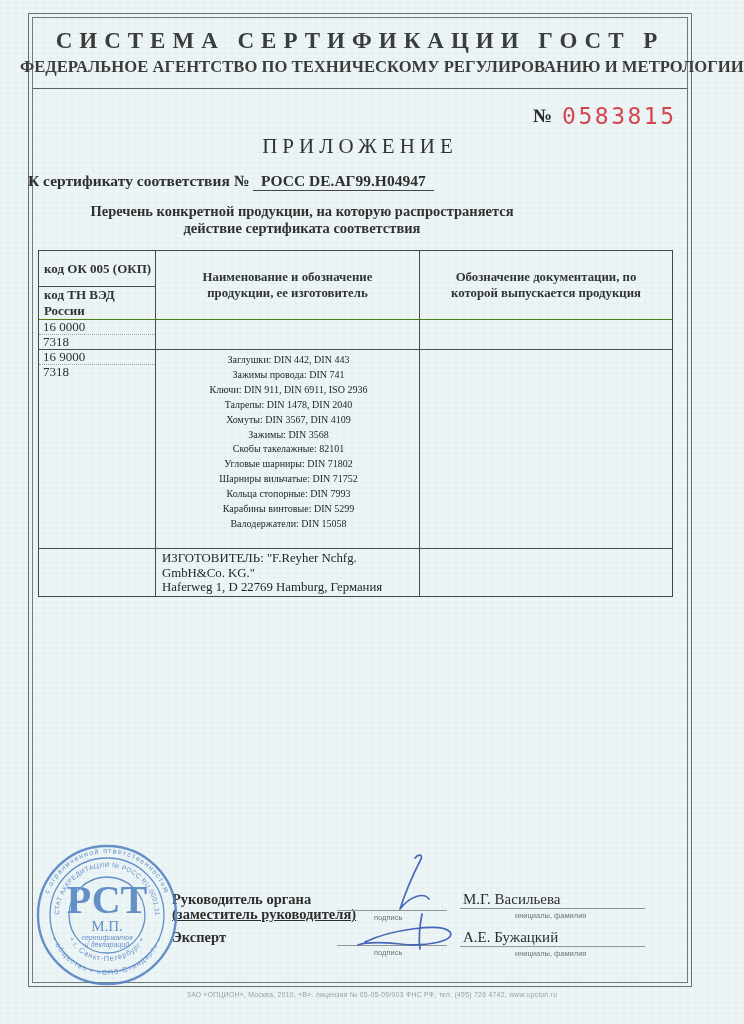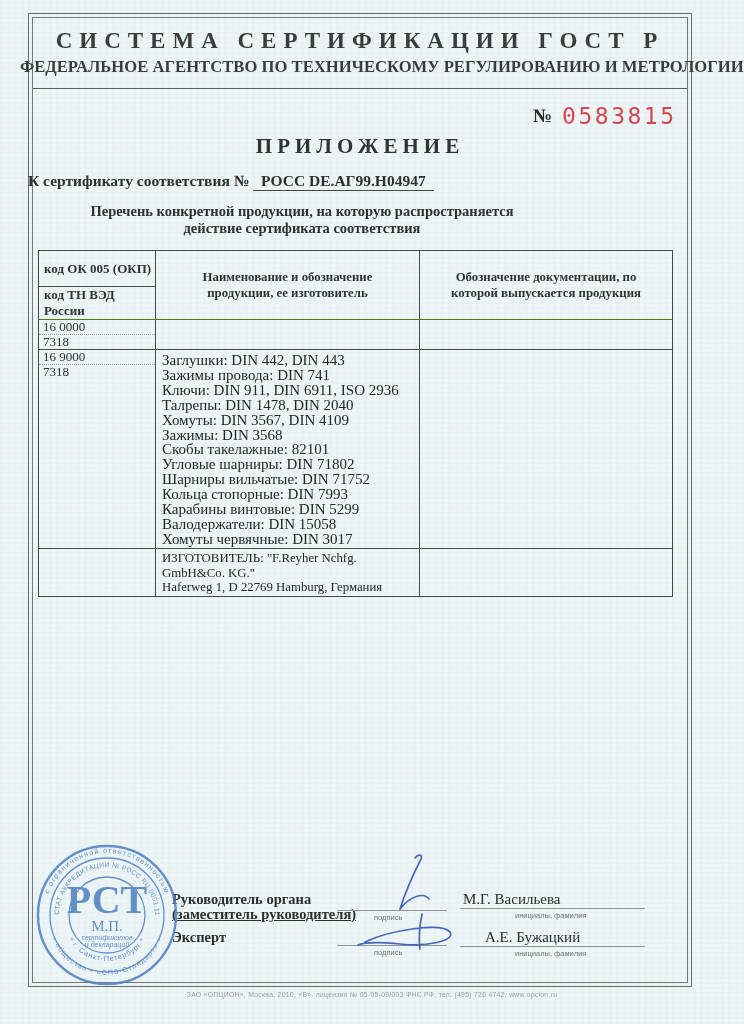--- a/index.html
+++ b/index.html
@@ -22,21 +22,21 @@
     position:absolute;left:33px;top:18px;width:654px;height:70px;
     border-bottom:1.6px solid #5c5f5e;text-align:center;color:#3b3d3c;
   }
   .head-line1{margin-top:10px;font-size:23px;font-weight:bold;letter-spacing:7px;white-space:nowrap;}
   .head-line2{margin-top:4px;font-size:16px;font-weight:bold;letter-spacing:0px;transform:scaleX(1.04);transform-origin:center;white-space:nowrap;}
   
   .form-number{position:absolute;left:533px;top:103px;white-space:nowrap;}
   .form-number .nosign{font-size:19px;font-weight:bold;color:#2c2c2c;vertical-align:2px;}
   .form-number .digits{font-family:"DejaVu Sans Mono", monospace;font-size:23px;color:#d5464e;letter-spacing:2.5px;margin-left:6px;}
   .doc-title{position:absolute;left:28px;top:134px;width:664px;text-align:center;
-    font-size:21px;font-weight:bold;letter-spacing:5px;color:#333;}
+    font-size:21px;font-weight:normal;letter-spacing:5px;color:#333;}
   .cert-line{position:absolute;left:28px;top:172px;width:664px;
     font-size:15.5px;font-weight:bold;color:#2f2f2f;}
   .cert-line .cert-no{border-bottom:1.1px solid #444;padding:0 8px 1px 8px;font-weight:bold;}
   .subtitle{position:absolute;left:28px;width:548px;text-align:center;font-size:14.5px;font-weight:bold;color:#303030;}
   .subtitle.s1{top:203px;}
   .subtitle.s2{top:220px;}
   
   .prod-table{position:absolute;left:38px;top:250px;width:633px;border:1.2px solid #454847;}
   .t-row{display:flex;}
   .t-cell{box-sizing:border-box;}
@@ -49,41 +49,41 @@
     font-size:13px;font-weight:bold;color:#323434;}
   .c1-bot{flex:1;display:flex;align-items:center;padding-left:5px;font-size:13px;font-weight:bold;color:#323434;}
   .hdr-mid{display:flex;align-items:center;justify-content:center;text-align:center;
     font-size:12.8px;font-weight:bold;color:#323434;line-height:16px;padding:0 14px;}
   .row1{height:29px;border-bottom:1px solid #4a4d4c;}
   .row2{height:198px;border-bottom:1px solid #4a4d4c;}
   .row3{height:47px;}
   .code-top{font-size:13px;color:#2e3030;padding:0 0 0 4px;line-height:14px;border-bottom:1px dotted #9aa0a0;}
   .code-bot{font-size:13px;color:#2e3030;padding:0 0 0 4px;line-height:14px;}
   .prod-list{padding:3px 4px 0 6px;}
-  .prod-line{font-size:15px;color:#242626;line-height:14.9px;white-space:nowrap;}
+  .prod-line{font-size:10px;color:#242626;line-height:14.9px;white-space:nowrap;text-align:center;}
   .manu{padding:2px 4px 0 6px;}
   .manu-line{font-size:12.8px;color:#242626;line-height:14.6px;white-space:nowrap;}
   
   .sign-label{position:absolute;font-weight:bold;color:#2d2f2e;font-size:14.5px;white-space:nowrap;}
   .sign-label.l1{left:172px;top:891px;}
   .sign-label.l2{left:172px;top:906px;text-decoration:underline;}
   .sign-label.l3{left:172px;top:929px;}
   .sig-rule{position:absolute;border-bottom:1px solid #8f9494;}
   .rule-sig1{left:337px;top:910px;width:110px;}
   .rule-sig2{left:337px;top:945px;width:110px;}
   .rule-name1{left:460px;top:908px;width:185px;}
   .rule-name2{left:460px;top:946px;width:185px;}
   .tiny-cap{position:absolute;font-family:"Liberation Sans", sans-serif;font-size:7.5px;color:#6f7473;white-space:nowrap;}
   .cap-sig1{left:374px;top:913px;}
   .cap-sig2{left:374px;top:948px;}
   .cap-name1{left:515px;top:911px;}
   .cap-name2{left:515px;top:949px;}
   .sig-name{position:absolute;font-size:15px;color:#2c2e2d;white-space:nowrap;}
   .name1{left:463px;top:891px;}
-  .name2{left:463px;top:929px;margin-left:22px;}
+  .name2{left:463px;top:929px;}
   .stamp-svg{position:absolute;left:26px;top:835px;opacity:0.85;}
   .signature-svg{position:absolute;left:330px;top:852px;}
   .imprint{position:absolute;left:0;top:991px;width:744px;text-align:center;
     font-family:"Liberation Sans", sans-serif;font-size:6.8px;color:#98a09f;letter-spacing:0.3px;}
 </style>
 </head>
 <body>
 
 <div class="paper-texture"></div>
 
@@ -142,21 +142,20 @@
         <div class="prod-line">Ключи: DIN 911, DIN 6911, ISO 2936</div>
         <div class="prod-line">Талрепы: DIN 1478, DIN 2040</div>
         <div class="prod-line">Хомуты: DIN 3567, DIN 4109</div>
         <div class="prod-line">Зажимы: DIN 3568</div>
         <div class="prod-line">Скобы такелажные: 82101</div>
         <div class="prod-line">Угловые шарниры: DIN 71802</div>
         <div class="prod-line">Шарниры вильчатые: DIN 71752</div>
         <div class="prod-line">Кольца стопорные: DIN 7993</div>
         <div class="prod-line">Карабины винтовые: DIN 5299</div>
         <div class="prod-line">Валодержатели: DIN 15058</div>
-        <div class="prod-line">Хомуты червячные: DIN 3017</div>
       </div>
     </div>
     <div class="t-cell c3"></div>
   </div>
 
   <div class="t-row row3">
     <div class="t-cell c1"></div>
     <div class="t-cell c2">
       <div class="manu">
         <div class="manu-line">ИЗГОТОВИТЕЛЬ: "F.Reyher Nchfg.</div>

